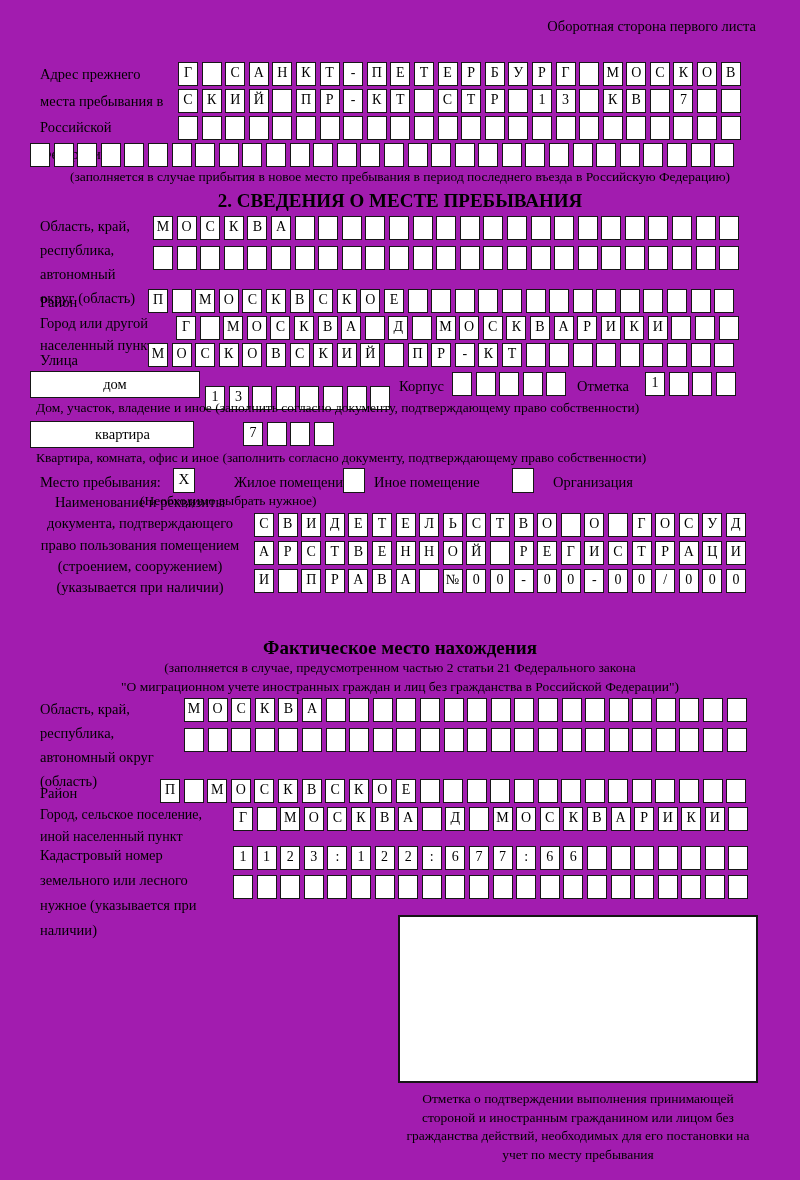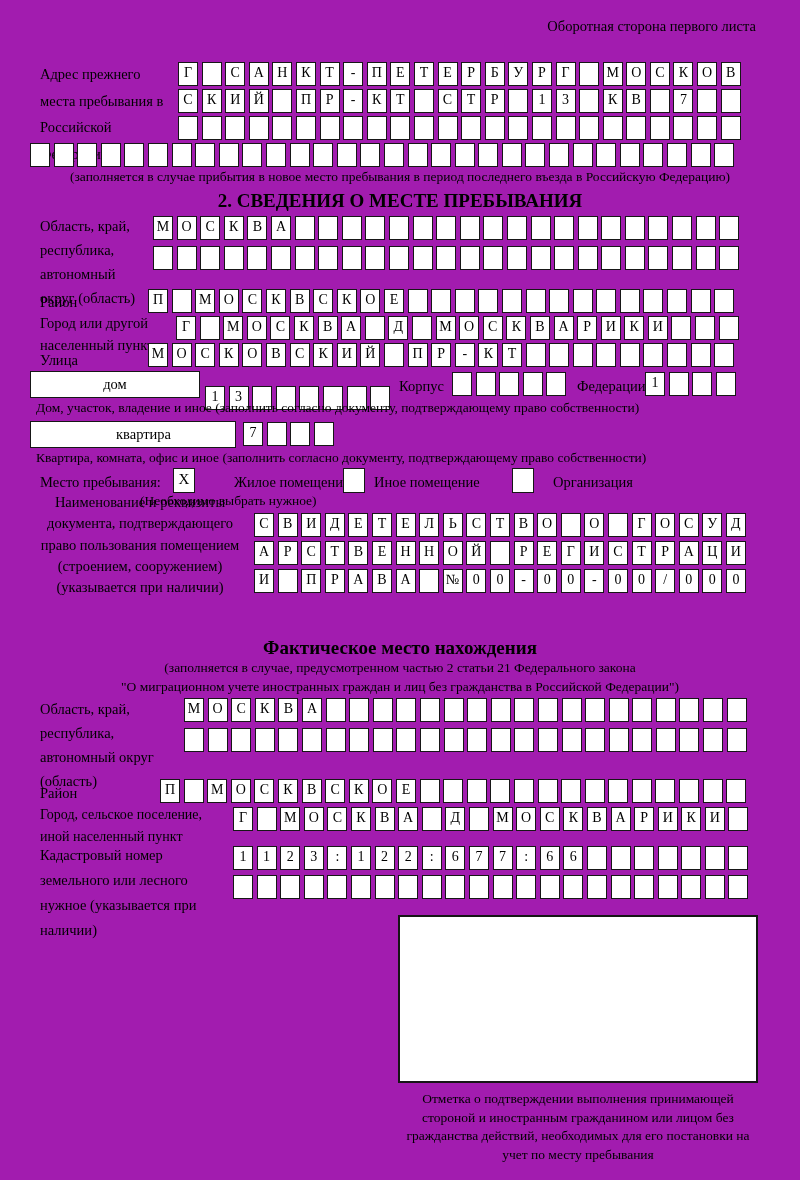--- a/index.html
+++ b/index.html
@@ -57,25 +57,25 @@
   <div class="lbl" style="top:312px; left:40px; width:132px; line-height:22px;">Город или другой населенный пункт</div>
   <div class="grid" style="top:316px; left:176px;"><span class="cb">Г</span><span class="cb"></span><span class="cb">М</span><span class="cb">О</span><span class="cb">С</span><span class="cb">К</span><span class="cb">В</span><span class="cb">А</span><span class="cb"></span><span class="cb">Д</span><span class="cb"></span><span class="cb">М</span><span class="cb">О</span><span class="cb">С</span><span class="cb">К</span><span class="cb">В</span><span class="cb">А</span><span class="cb">Р</span><span class="cb">И</span><span class="cb">К</span><span class="cb">И</span><span class="cb"></span><span class="cb"></span><span class="cb"></span></div>
 
   <div class="lbl" style="top:332px; left:40px;margin-top:16px;">Улица</div>
   <div class="grid" style="top:343px; left:148px;"><span class="cb">М</span><span class="cb">О</span><span class="cb">С</span><span class="cb">К</span><span class="cb">О</span><span class="cb">В</span><span class="cb">С</span><span class="cb">К</span><span class="cb">И</span><span class="cb">Й</span><span class="cb"></span><span class="cb">П</span><span class="cb">Р</span><span class="cb">-</span><span class="cb">К</span><span class="cb">Т</span><span class="cb"></span><span class="cb"></span><span class="cb"></span><span class="cb"></span><span class="cb"></span><span class="cb"></span><span class="cb"></span><span class="cb"></span><span class="cb"></span></div>
 
   <div class="inputbox" style="top:371px; left:30px; width:170px;font-family:Liberation Serif, serif;">дом</div>
   <div class="grid" style="top:372px; left:205px;margin-top:14px;"><span class="cb">1</span><span class="cb">3</span><span class="cb"></span><span class="cb"></span><span class="cb"></span><span class="cb"></span><span class="cb"></span><span class="cb"></span></div>
   <div class="lbl" style="top:374px; left:399px;">Корпус</div>
   <div class="grid" style="top:372px; left:452px;"><span class="cb"></span><span class="cb"></span><span class="cb"></span><span class="cb"></span><span class="cb"></span></div>
-  <div class="lbl" style="top:374px; left:577px;">Федерации</div>
+  <div class="lbl" style="top:374px; left:577px;">Отметка</div>
   <div class="grid" style="top:372px; left:645px;"><span class="cb">1</span><span class="cb"></span><span class="cb"></span><span class="cb"></span></div>
   <div class="note" style="top:400px; left:36px;">Дом, участок, владение и иное (заполнить согласно документу, подтверждающему право собственности)</div>
 
-  <div class="inputbox" style="top:421px; left:30px; width:206px;padding-left:21px;">квартира</div>
+  <div class="inputbox" style="top:421px; left:30px; width:164px;padding-left:21px;">квартира</div>
   <div class="grid" style="top:422px; left:243px;"><span class="cb">7</span><span class="cb"></span><span class="cb"></span><span class="cb"></span></div>
   <div class="note" style="top:450px; left:36px;text-align:right;">Квартира, комната, офис и иное (заполнить согласно документу, подтверждающему право собственности)</div>
 
   <div class="lbl" style="top:470px; left:40px;">Место пребывания:</div>
   <span class="chk abs" style="top:468px; left:173px;">X</span>
   <div class="lbl" style="top:470px; left:204px;margin-left:30px;">Жилое помещение</div>
   <span class="chk abs" style="top:468px; left:343px;"></span>
   <div class="lbl" style="top:470px; left:374px;">Иное помещение</div>
   <span class="chk abs" style="top:468px; left:512px;"></span>
   <div class="lbl" style="top:470px; left:553px;">Организация</div>

